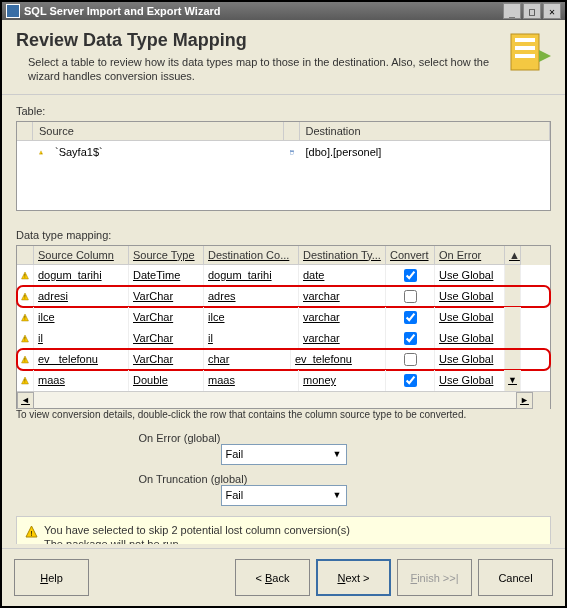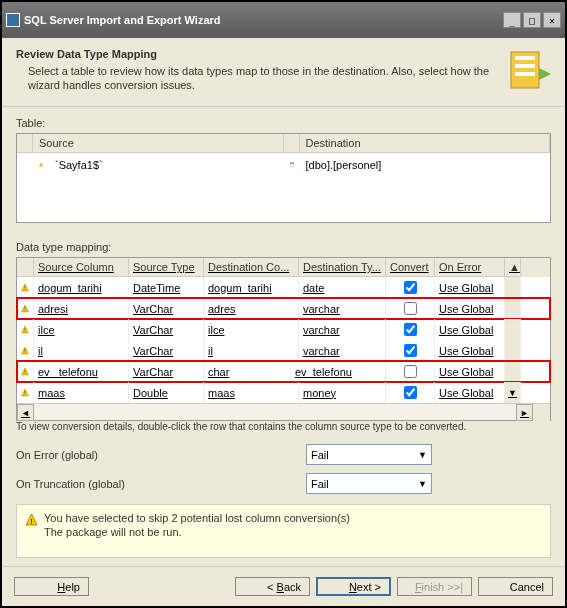--- a/index.html
+++ b/index.html
@@ -1,24 +1,24 @@
 <!DOCTYPE html>
 <html><head>
 <meta charset="utf-8">
 <style>
 * { box-sizing: border-box; margin: 0; padding: 0; }
 body { font-family: Tahoma, sans-serif; font-size: 11px; background: #fff; width: 567px; height: 608px; overflow: hidden; border: 2px solid #000; }
-.titlebar { background: linear-gradient(#7a7a7a, #5a5a5a); height: 36px; display: flex; align-items: center; padding: 8px 4px; color: #fff; }
+.titlebar { background: linear-gradient(#7a7a7a, #5a5a5a); height: 18px; display: flex; align-items: center; padding: 8px 4px; color: #fff; }
 .titlebar-icon { width: 14px; height: 14px; background: #3a6ea5; border: 1px solid #fff; margin-right: 4px; }
 .titlebar-text { flex: 1; font-weight: bold; font-size: 11px; }
 .titlebar-btns { display: flex; gap: 2px; }
 .titlebar-btn { width: 18px; height: 16px; background: #ccc; border: 1px solid #888; display: flex; align-items: center; justify-content: center; font-size: 10px; font-family: monospace; cursor: pointer; color: #000; }
 .header-section { padding: 10px 14px; display: flex; border-bottom: 1px solid #ccc; }
 .header-text { flex: 1; }
-.header-title { font-weight: bold; font-size: 11px; color: #333; margin-bottom: 4px; }
+.header-title { font-weight: bold; font-size: 18px; color: #333; margin-bottom: 4px; }
 .header-desc { font-size: 11px; color: #333; line-height: 1.3; padding-left: 12px; }
 .header-icon { width: 48px; height: 48px; margin-left: 8px; }
 .content { padding: 10px 14px; }
 .label { font-size: 11px; color: #333; margin-bottom: 4px; }
 .table-box { border: 1px solid #999; background: #fff; margin-bottom: 18px; }
 .table-header-row { display: flex; background: #ece9d8; border-bottom: 1px solid #ccc; }
 .table-header-cell { padding: 3px 6px; border-right: 1px solid #ccc; font-size: 11px; color: #333; display: flex; align-items: center; }
 .th-icon { width: 16px; flex: none; }
 .th-source { flex: 1; }
 .th-dest { flex: 1; }
@@ -42,36 +42,36 @@
 .mapping-cell { border-right: 1px solid #eee; padding: 2px 4px; font-size: 11px; height: 100%; display: flex; align-items: center; }
 .mc-icon { width: 17px; flex: none; justify-content: center; }
 .mc-col { width: 95px; }
 .mc-type { width: 75px; }
 .mc-dcol { width: 95px; }
 .mc-dtype { width: 87px; }
 .mc-conv { width: 49px; justify-content: center; }
 .mc-err { width: 70px; }
 .mc-scroll { width: 16px; flex: none; background: #ece9d8; }
 .checkbox { width: 13px; height: 13px; }
-.highlight-row { outline: 2px solid #d00; outline-offset: -1px; }
+.highlight-row { outline: 2px solid #d00; outline-offset: -1px; border-radius: 6px; }
 .scrollbar-h { height: 17px; background: #ece9d8; display: flex; border-top: 1px solid #ccc; }
 .scroll-btn { width: 17px; height: 17px; background: #ece9d8; border: 1px solid #aaa; display: flex; align-items: center; justify-content: center; font-size: 9px; cursor: pointer; }
 .scroll-track { flex: 1; background: #f4f2e8; }
 .scroll-corner { width: 17px; height: 17px; background: #ece9d8; }
 .note { font-size: 10px; color: #333; margin-bottom: 12px; }
-.global-row { display: flex; align-items: center; margin-bottom: 8px; }
+.global-row { display: flex; align-items: center; margin-bottom: 8px; flex-direction: column; }
 .global-label { width: 290px; font-size: 11px; color: #333; }
 .dropdown { width: 126px; height: 21px; border: 1px solid #7f9db9; background: #fff; font-size: 11px; padding: 2px 4px; display: flex; align-items: center; justify-content: space-between; cursor: pointer; }
 .dropdown-arrow { font-size: 9px; }
 .info-panel { border: 1px solid #ccc; background: #ffffe1; padding: 6px 8px; display: flex; align-items: flex-start; margin-top: 10px; height: 54px; }
 .info-panel .warn-icon { margin-right: 6px; margin-top: 2px; flex: none; }
 .info-text { font-size: 11px; color: #333; line-height: 1.3; }
 .button-bar { position: absolute; bottom: 0; left: 0; right: 0; padding: 10px 12px; display: flex; align-items: center; gap: 6px; background: #ece9d8; border-top: 1px solid #ccc; }
 body { position: relative; background: #ece9d8; }
-.btn { min-width: 75px; height: 19px; background: #ece9d8; border: 1px solid #888; font-size: 11px; cursor: pointer; padding: 0 8px; text-align: right; }
+.btn { min-width: 75px; height: 37px; background: #ece9d8; border: 1px solid #888; font-size: 11px; cursor: pointer; padding: 0 8px; }
 .btn:disabled { color: #999; }
 .btn-spacer { flex: 1; }
 .content-area { background: #ece9d8; height: 524px; overflow: hidden; }
 </style>
 </head>
 <body>
 
 <div class="titlebar">
   <div class="titlebar-icon"></div>
   <div class="titlebar-text">SQL Server Import and Export Wizard</div>

